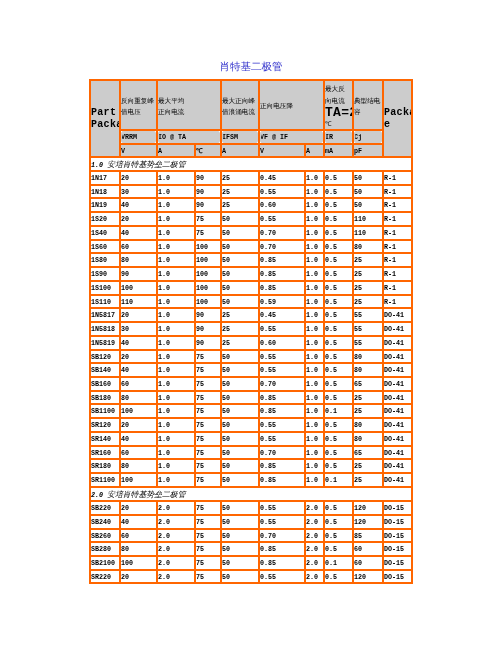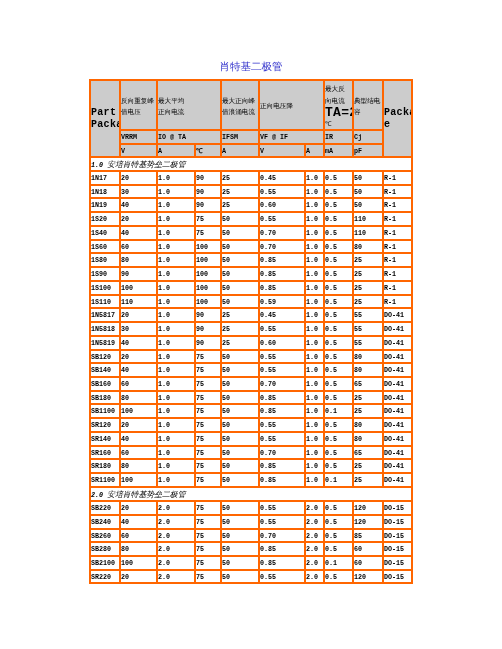--- a/index.html
+++ b/index.html
@@ -36,21 +36,21 @@
   font-weight:bold;font-family:"Liberation Mono",monospace;}
 table.spec td.c0 .hbox,table.spec td.c7 .hbox{top:25.9px;line-height:11.7px;}
 table.spec td.c5 .hbox{top:2.2px;line-height:11.7px;}
 table.spec td.c5 .hl:nth-child(3){font-weight:bold;
   font-family:"Liberation Mono",monospace;font-size:13px;letter-spacing:0.3px;}
 table.spec td.c4 .hbox{top:19.3px;}
 tr.drow td{height:8.74px;}
 tr.secrow td{height:7.6px;}
 tr.secrow1 td{height:9.2px;}
 tr.hrow1 td{height:48.2px;}
-tr.hrow2 td{height:8.55px;}
+tr.hrow2 td{height:8.55px;border-radius:6px;}
 tr.hrow3 td{height:8.45px;}
 </style>
 </head>
 <body>
 
 <div class="page">
 <div class="doc-title">肖特基二极管</div>
 <div class="tbl-wrap">
 <table class="spec">
         <colgroup>

